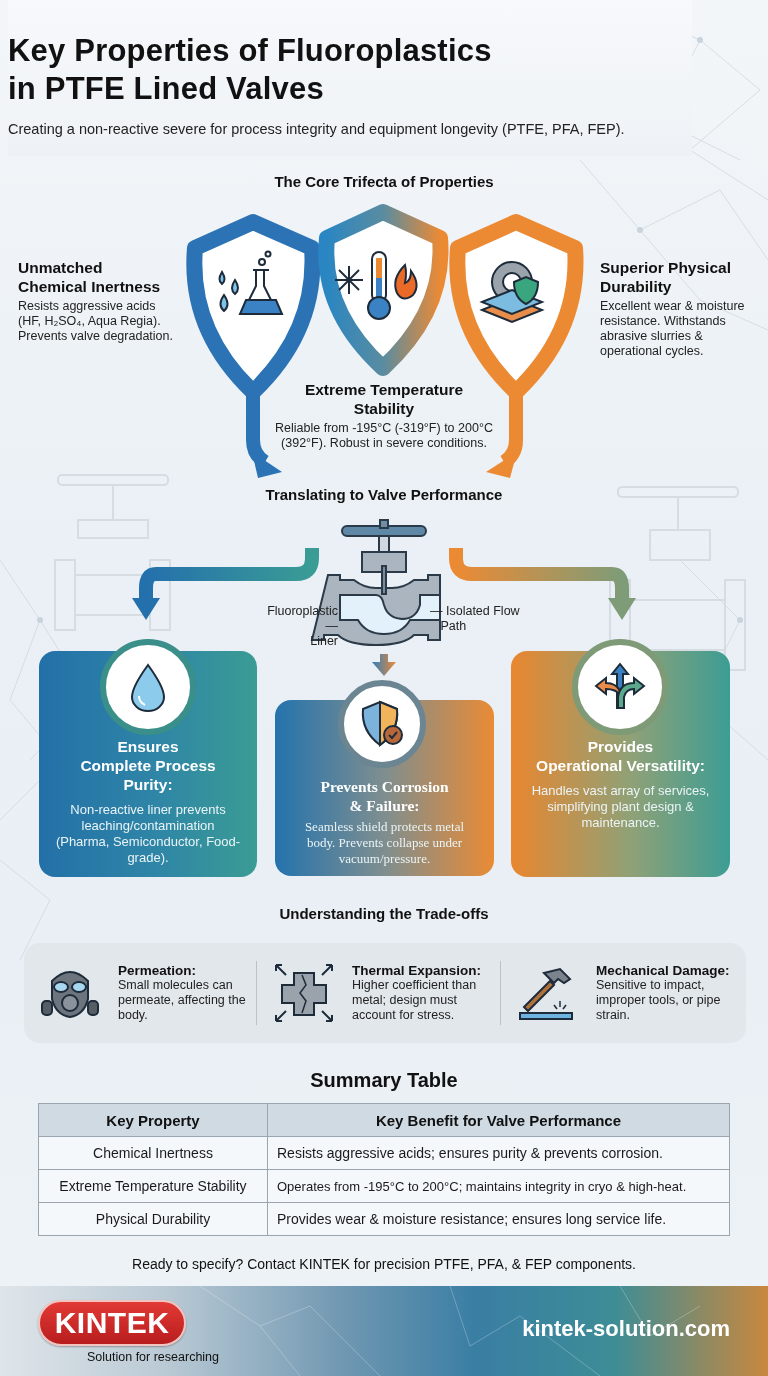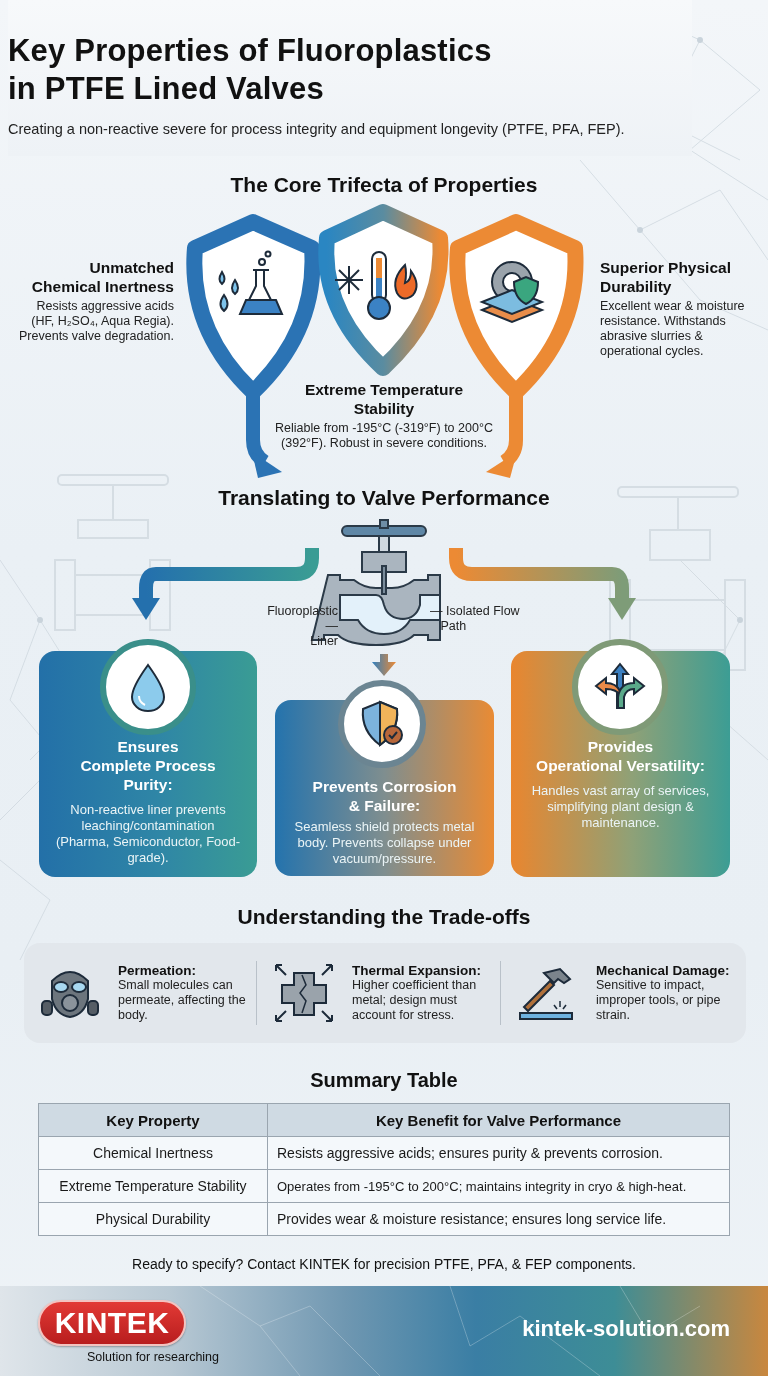--- a/index.html
+++ b/index.html
@@ -10,27 +10,27 @@
     color: #111;
     position: relative;
   }
   .net { position: absolute; inset: 0; pointer-events: none; }
 
   
   .header { position: absolute; top: 0; left: 0; width: 684px; height: 156px; background: linear-gradient(180deg,#f7f9fb,#eef2f6); text-align: left; margin-left: 8px; }
   .title { position: absolute; top: 32px; left: 0; width: 768px; font-size: 31px; font-weight: 700; line-height: 38px; color: #111; letter-spacing: 0.2px; }
   .subtitle { position: absolute; top: 121px; left: 0; width: 768px; font-size: 14.5px; color: #222; }
 
-  .section-title { position: absolute; left: 0; width: 768px; text-align: center; font-size: 21px; font-weight: 700; color: #111; }
+  .section-title { position: absolute; left: 0; width: 768px; text-align: center; font-size: 15px; font-weight: 700; color: #111; }
 
   
   .prop-text { position: absolute; }
   .prop-text h3 { font-size: 15.5px; font-weight: 700; line-height: 19px; color: #111; }
   .prop-text p { font-size: 12.5px; line-height: 15px; color: #222; margin-top: 3px; }
-  .prop-left { left: 18px; top: 258px; width: 156px; text-align: right; }
+  .prop-left { left: 18px; top: 258px; width: 156px; text-align: left; }
   .prop-right { left: 600px; top: 258px; width: 150px; text-align: left; }
   .prop-center { left: 270px; top: 380px; width: 228px; text-align: center; }
 
   
   .card { position: absolute; border-radius: 16px; color: #fff; text-align: center; }
   .card h3 { font-size: 15.5px; font-weight: 700; line-height: 19px; }
   .card p { font-size: 13px; line-height: 16px; margin-top: 8px; color: #eaf4f6; }
   .card-purity { left: 39px; top: 651px; width: 218px; height: 226px; background: linear-gradient(90deg,#2370a8 0%,#2f86a6 55%,#3a9c94 100%); }
   .card-corrosion { left: 275px; top: 700px; width: 219px; height: 176px; background: linear-gradient(90deg,#2473ad 0%,#7f8e8f 50%,#e98b34 100%); }
   .card-versatility { left: 511px; top: 651px; width: 219px; height: 226px; background: linear-gradient(90deg,#e9862f 0%,#8fa177 55%,#3c9d94 100%); }
@@ -237,21 +237,21 @@
 
 <div class="card card-corrosion">
   <div class="badge" style="left:63px;top:-20px;width:88px;height:88px;border-color:#6b8592;">
     <svg width="46" height="50" viewBox="0 0 46 50">
         <path d="M21 3 l17 7 q2 22 -17 36 q-19 -14 -17 -36z" fill="#7cb3dd" stroke="#1d2b3a" stroke-width="2"></path>
         <path d="M21 3 l17 7 q2 22 -17 36z" fill="#f1b45a" stroke="#1d2b3a" stroke-width="2"></path>
         <circle cx="34" cy="36" r="9" fill="#b8673a" stroke="#1d2b3a" stroke-width="2"></circle>
         <path d="M30 36 l3 3 l5 -6" stroke="#1d2b3a" stroke-width="2" fill="none"></path>
       </svg>
   </div>
-  <div class="card-body" style="top:77px;">
+  <div class="card-body" style="top:77px;font-family:Liberation Serif, serif;">
     <h3><span>Prevents Corrosion</span><br><span>&amp; Failure:</span></h3>
     <p style="margin-top:4px;">Seamless shield protects metal body. Prevents collapse under vacuum/pressure.</p>
   </div>
 </div>
 
 <div class="card card-versatility">
   <div class="badge" style="left:61px;top:-12px;border-color:#7f9a77;">
     <svg width="56" height="50" viewBox="0 0 56 50">
         <path d="M28 2 l8 10 h-5 v34 h-6 v-34 h-5z" fill="#3b7fc0" stroke="#1d2b3a" stroke-width="2"></path>
         <path d="M4 24 l10 -8 v5 q10 0 14 8 v4 q-4 -6 -14 -6 v5z" fill="#ec8a48" stroke="#1d2b3a" stroke-width="2"></path>

